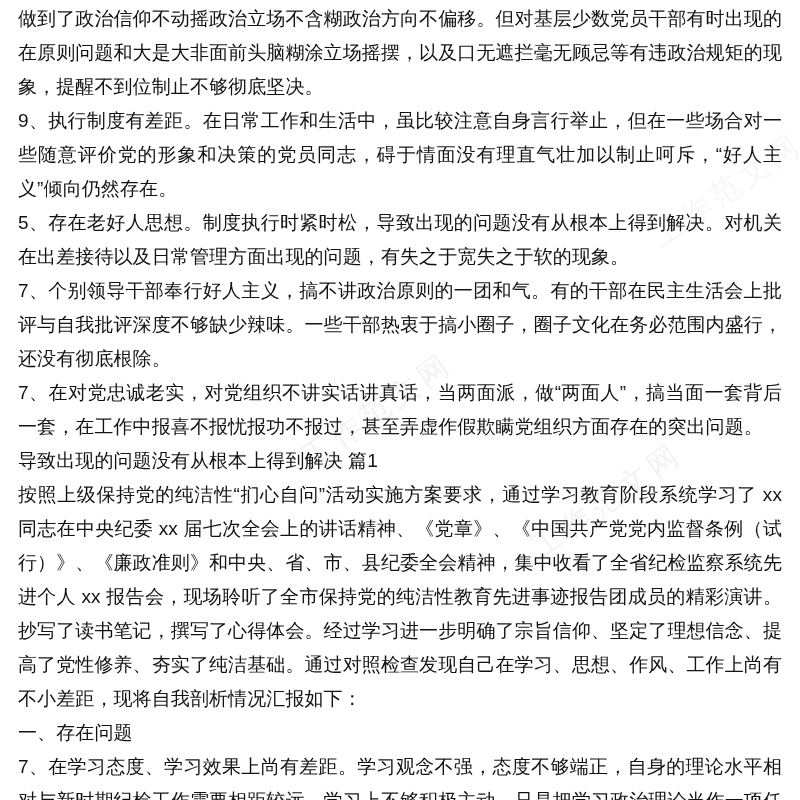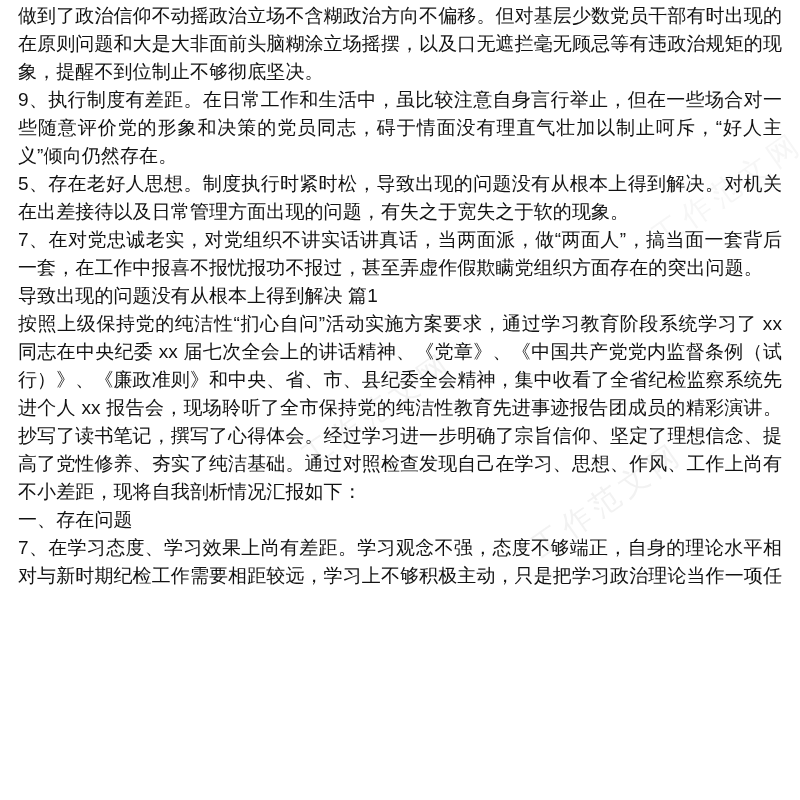--- a/index.html
+++ b/index.html
@@ -13,21 +13,21 @@
     position: relative;
     width: 800px;
     height: 800px;
     overflow: hidden;
     background: #ffffff;
     padding: 2px 18px 0 18px;
   }
   .doc { position: relative; z-index: 2; }
   .doc p {
     font-size: 19px;
-    line-height: 28px;
+    line-height: 34px;
     text-align: justify;
     text-justify: inter-ideograph;
     letter-spacing: 0.1px;
   }
   .doc p.bold { font-weight: normal; }
   .watermark-layer {
     position: absolute;
     inset: 0;
     z-index: 1;
     pointer-events: none;
@@ -53,20 +53,21 @@
   <div class="watermark-layer">
     <span class="wm wm-1">工作范文网</span>
     <span class="wm wm-2">工作范文网</span>
     <span class="wm wm-3">工作范文网</span>
   </div>
 
   <div class="doc">
     <p>做到了政治信仰不动摇政治立场不含糊政治方向不偏移。但对基层少数党员干部有时出现的在原则问题和大是大非面前头脑糊涂立场摇摆，以及口无遮拦毫无顾忌等有违政治规矩的现象，提醒不到位制止不够彻底坚决。</p>
     <p>9、执行制度有差距。在日常工作和生活中，虽比较注意自身言行举止，但在一些场合对一些随意评价党的形象和决策的党员同志，碍于情面没有理直气壮加以制止呵斥，“好人主义”倾向仍然存在。</p>
     <p>5、存在老好人思想。制度执行时紧时松，导致出现的问题没有从根本上得到解决。对机关在出差接待以及日常管理方面出现的问题，有失之于宽失之于软的现象。</p>
+    <p>7、个别领导干部奉行好人主义，搞不讲政治原则的一团和气。有的干部在民主生活会上批评与自我批评深度不够缺少辣味。一些干部热衷于搞小圈子，圈子文化在务必范围内盛行，还没有彻底根除。</p>
     <p>7、在对党忠诚老实，对党组织不讲实话讲真话，当两面派，做“两面人”，搞当面一套背后一套，在工作中报喜不报忧报功不报过，甚至弄虚作假欺瞒党组织方面存在的突出问题。</p>
     <p>导致出现的问题没有从根本上得到解决 篇1</p>
     <p>按照上级保持党的纯洁性“扪心自问”活动实施方案要求，通过学习教育阶段系统学习了 xx 同志在中央纪委 xx 届七次全会上的讲话精神、《党章》、《中国共产党党内监督条例（试行）》、《廉政准则》和中央、省、市、县纪委全会精神，集中收看了全省纪检监察系统先进个人 xx 报告会，现场聆听了全市保持党的纯洁性教育先进事迹报告团成员的精彩演讲。抄写了读书笔记，撰写了心得体会。经过学习进一步明确了宗旨信仰、坚定了理想信念、提高了党性修养、夯实了纯洁基础。通过对照检查发现自己在学习、思想、作风、工作上尚有不小差距，现将自我剖析情况汇报如下：</p>
     <p class="bold">一、存在问题</p>
     <p>7、在学习态度、学习效果上尚有差距。学习观念不强，态度不够端正，自身的理论水平相对与新时期纪检工作需要相距较远，学习上不够积极主动，只是把学习政治理论当作一项任</p>
   </div>
 
 </div>
 
 </body></html>

